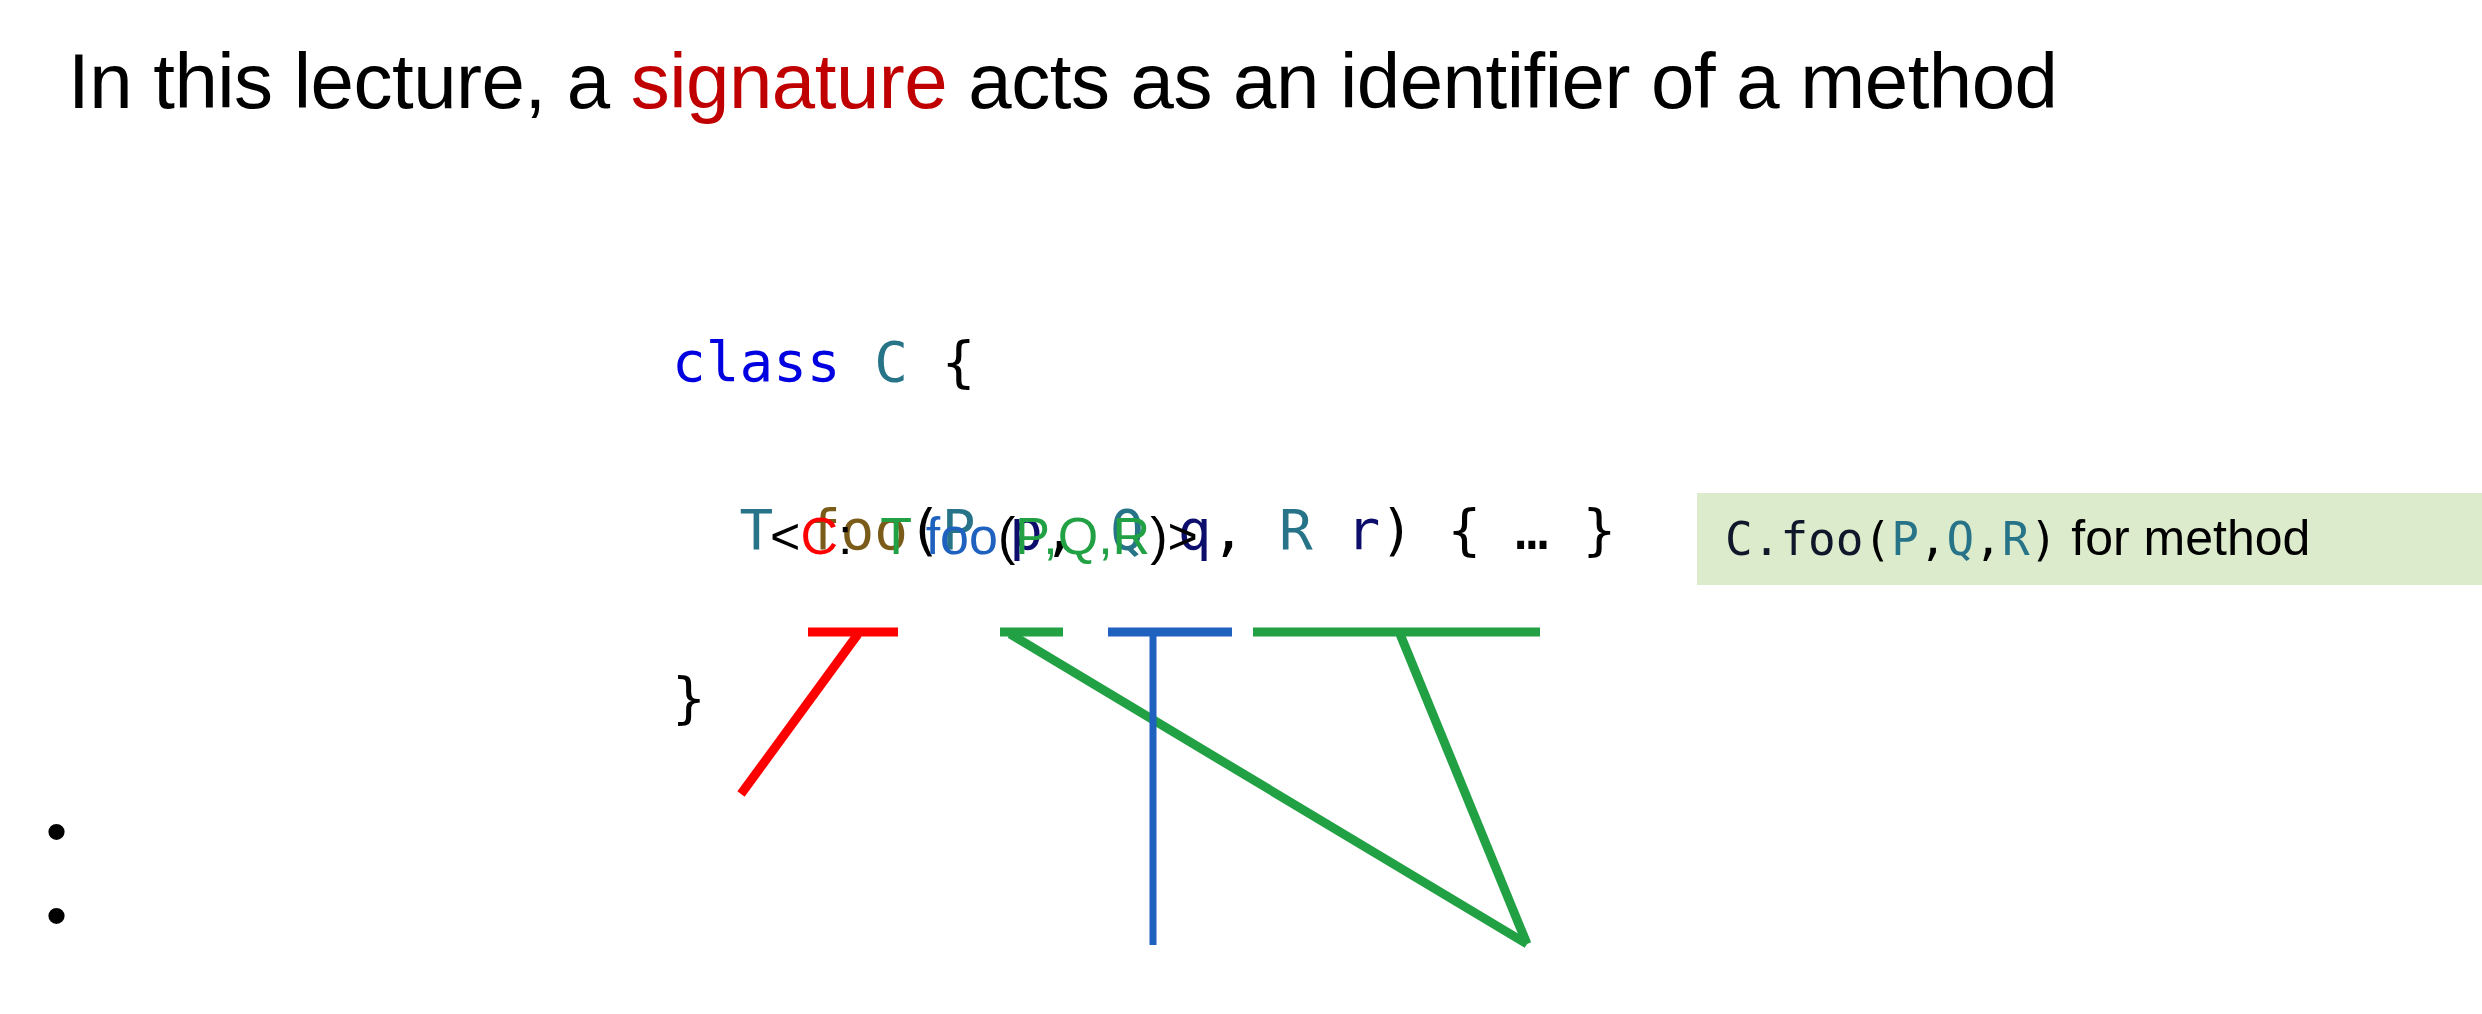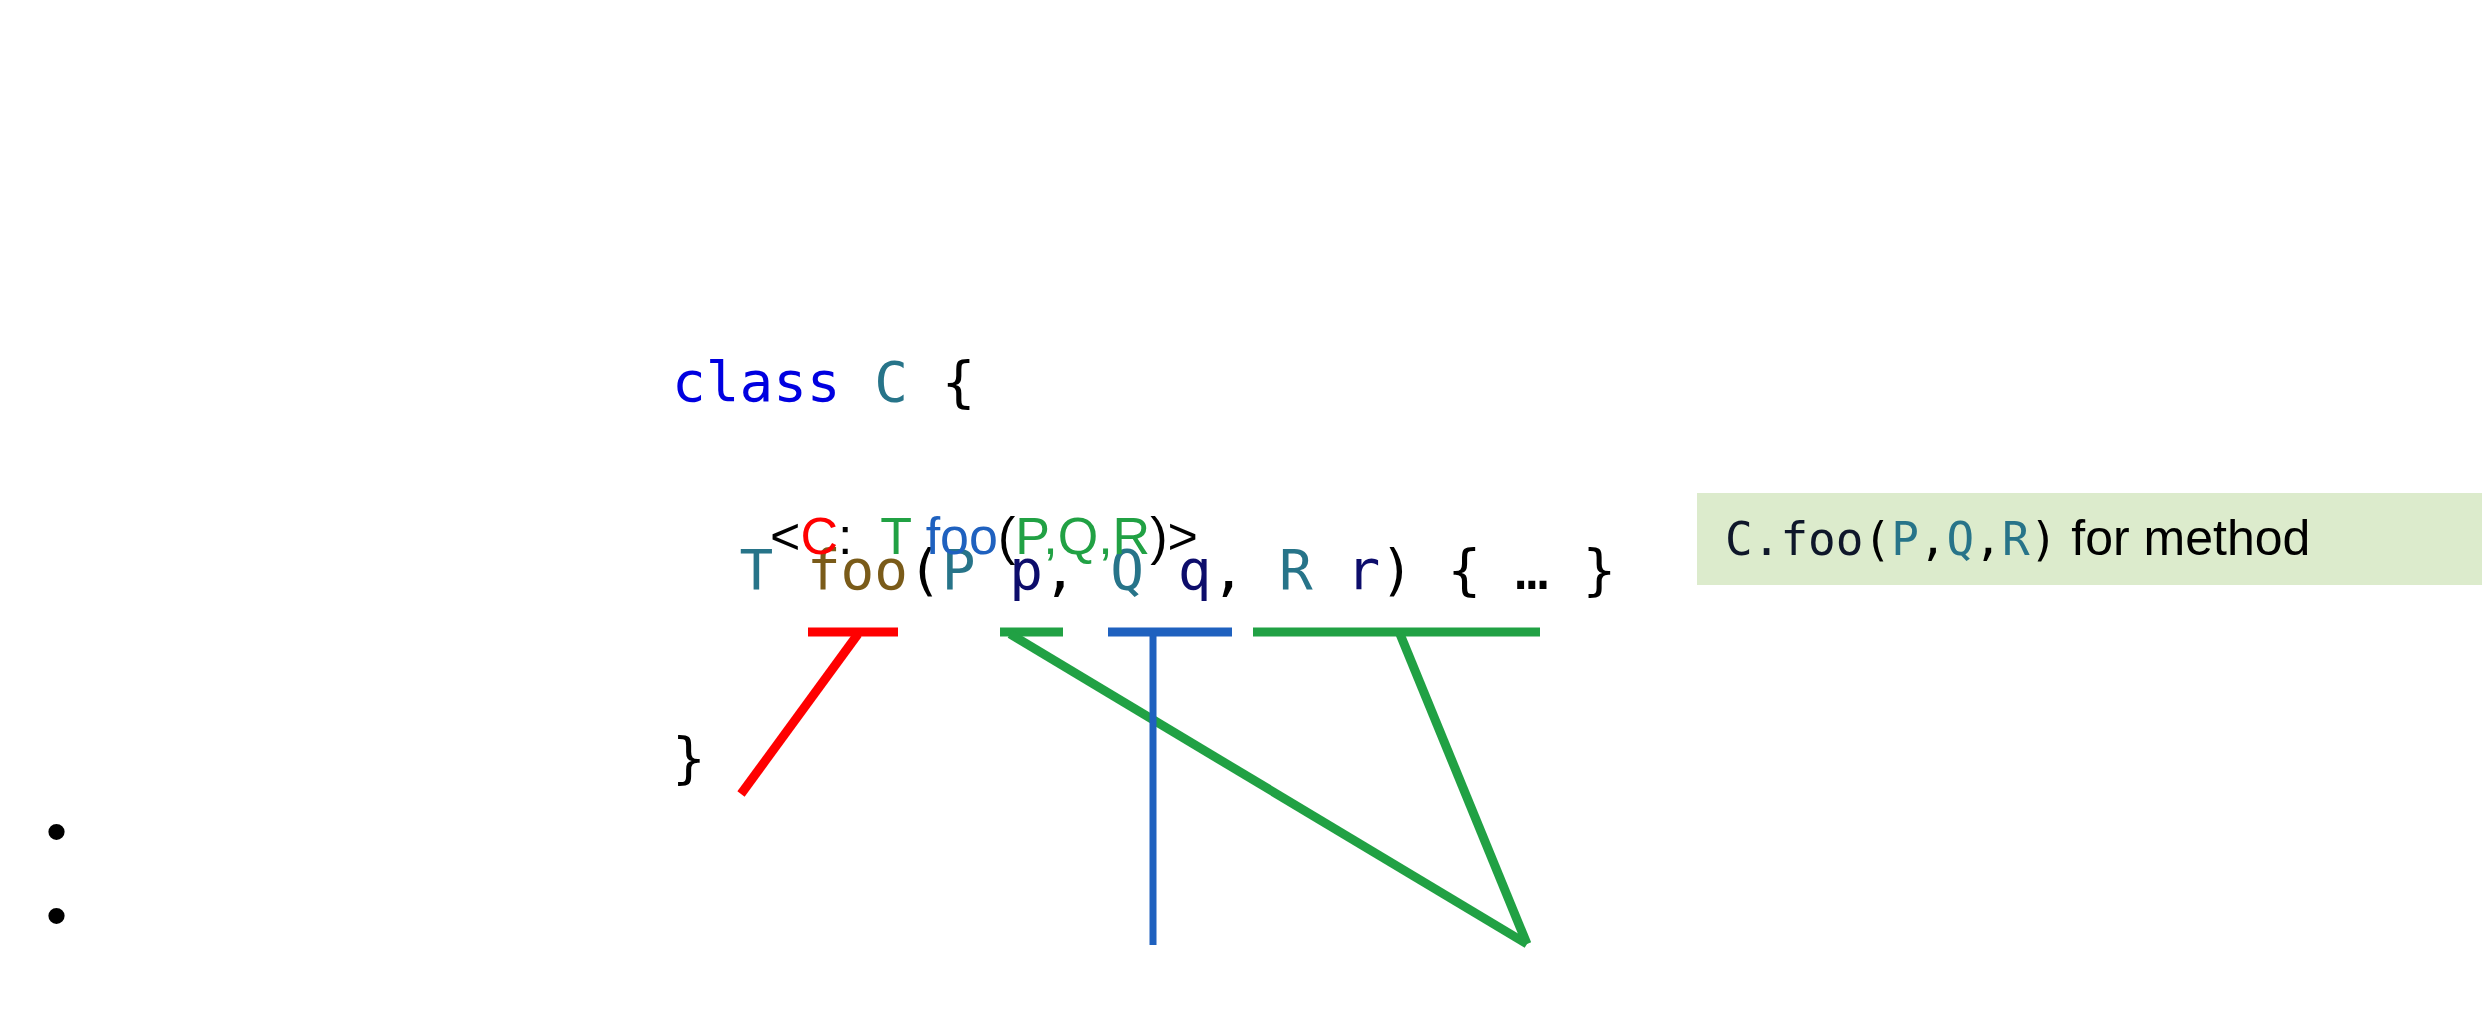--- a/index.html
+++ b/index.html
@@ -35,21 +35,21 @@
   #code-block {
     position: absolute;
     left: 672px;
     top: 222px;
     font-family: "DejaVu Sans Mono", monospace;
     font-size: 56px;
     line-height: 56px;
     white-space: pre;
     color: #000000;
   }
-  #code-block .ln { display: block; height: 56px; margin-top: 20px; }
+  #code-block .ln { display: block; height: 56px; }
   .kw    { color: #0000E0; }
   .type  { color: #277489; }
   .meth  { color: #7A5B19; }
   .param { color: #0D0D6B; }
   .punc  { color: #000000; }
 
   
   #signature {
     position: absolute;
     left: 770px;
@@ -125,20 +125,21 @@
     line-height: 84px;
     color: #000000;
     text-align: left;
   }
 </style>
 </head>
 <body>
 
 <div id="slide" style="background: rgb(255, 255, 255);">
 
+  <div id="title"><span>In this lecture, a </span><span class="accent-red">signature</span><span> acts as an identifier of a method</span></div>
 
   <div id="code-block">
     <span class="ln"><span class="kw">class</span><span> </span><span class="type">C</span><span> </span><span class="punc">{</span></span>
     <span class="ln"><span>  </span><span class="type">T</span><span> </span><span class="meth">foo</span><span class="punc">(</span><span class="type">P</span><span> </span><span class="param">p</span><span class="punc">, </span><span class="type">Q</span><span> </span><span class="param">q</span><span class="punc">, </span><span class="type">R</span><span> </span><span class="param">r</span><span class="punc">) { … }</span></span>
     <span class="ln"><span class="punc">}</span></span>
   </div>
 
   <div id="signature"><span class="sig-black">&lt;</span><span class="sig-red">C</span><span class="sig-black">:</span><span>  </span><span class="sig-green">T</span><span> </span><span class="sig-blue">foo</span><span class="sig-black">(</span><span class="sig-green">P</span><span class="sig-green">,</span><span class="sig-green">Q</span><span class="sig-green">,</span><span class="sig-green">R</span><span class="sig-black">)</span><span class="sig-black">&gt;</span></div>
 
   <div id="shorthand-box" style="background: rgb(220, 235, 204);">

